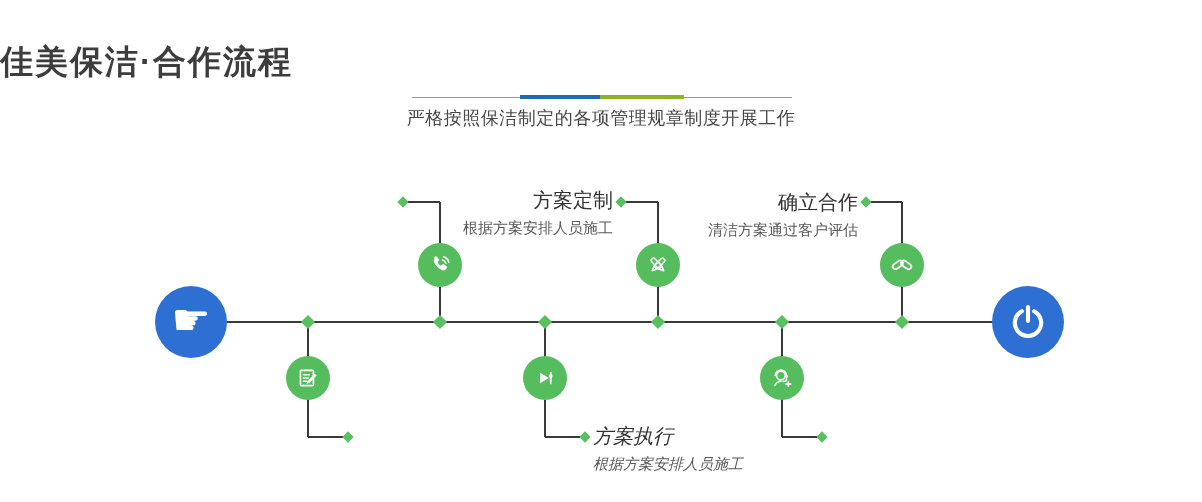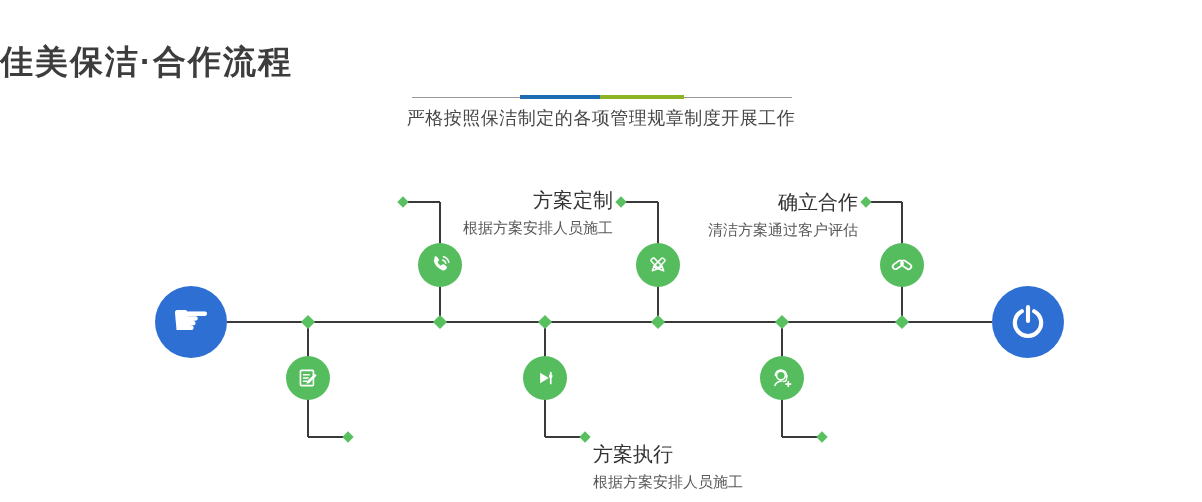--- a/index.html
+++ b/index.html
@@ -147,21 +147,21 @@
   <div class="vline" style="left:544px;top:322px;height:115px;"></div>
   <div class="hline" style="left:545px;top:436px;width:37px;"></div>
   <div class="label-diamond" style="left:581px;top:433px;"></div>
   <div class="node" style="left:523px;top:356px;">
     <svg width="26" height="26" viewBox="0 0 24 24">
       <path d="M7.5 7.2 v9.6 L15.5 12 Z" fill="#fff"></path>
       <path d="M17.3 7 v10" stroke="#fff" stroke-width="1.6" stroke-linecap="round"></path>
       <circle cx="17.3" cy="10.2" r="1.7" fill="#fff"></circle>
     </svg>
   </div>
-  <div class="step-label lbl-bottom" style="left:593px;top:443px;">
+  <div class="step-label lbl-bottom" style="left:593px;top:425px;font-style:italic;">
     <div class="t">方案执行</div>
     <div class="d">根据方案安排人员施工</div>
   </div>
 
   <div class="vline" style="left:781px;top:322px;height:115px;"></div>
   <div class="hline" style="left:782px;top:436px;width:37px;"></div>
   <div class="label-diamond" style="left:818px;top:433px;"></div>
   <div class="node" style="left:760px;top:356px;">
     <svg width="26" height="26" viewBox="0 0 24 24">
       <circle cx="11" cy="9.8" r="4" stroke="#fff" stroke-width="1.4" fill="none"></circle>

